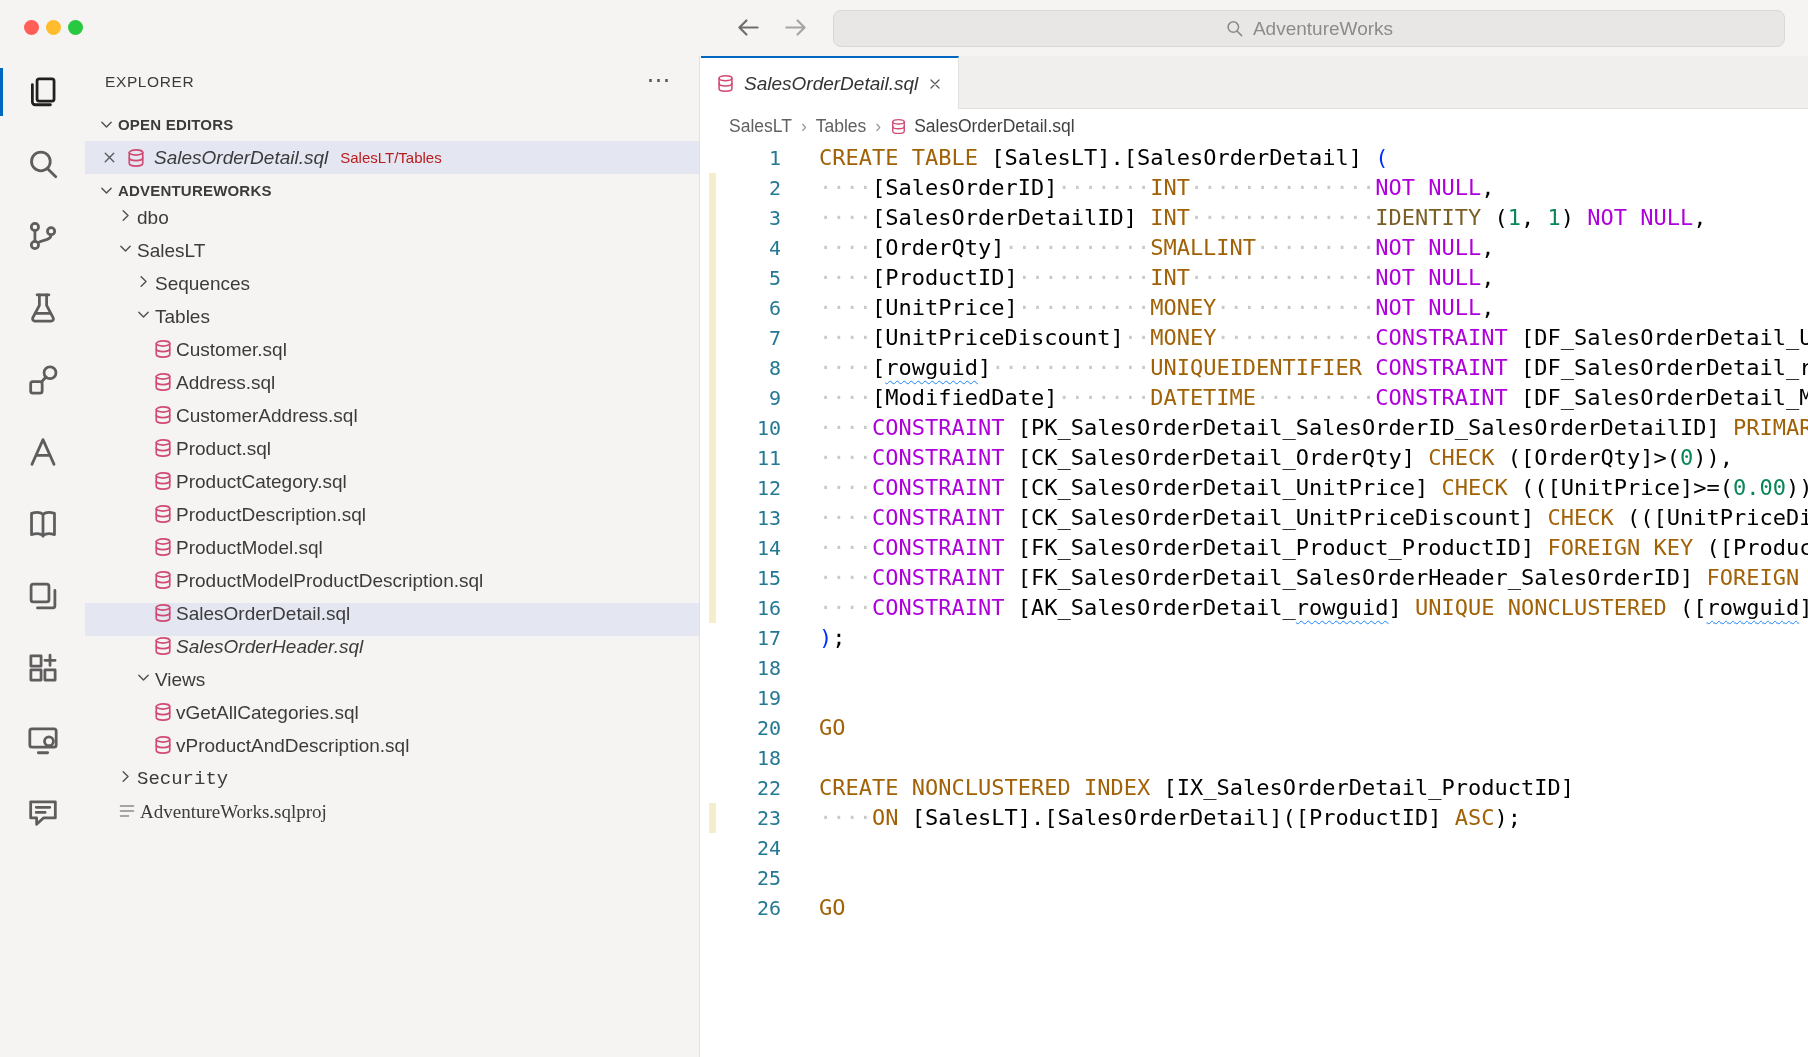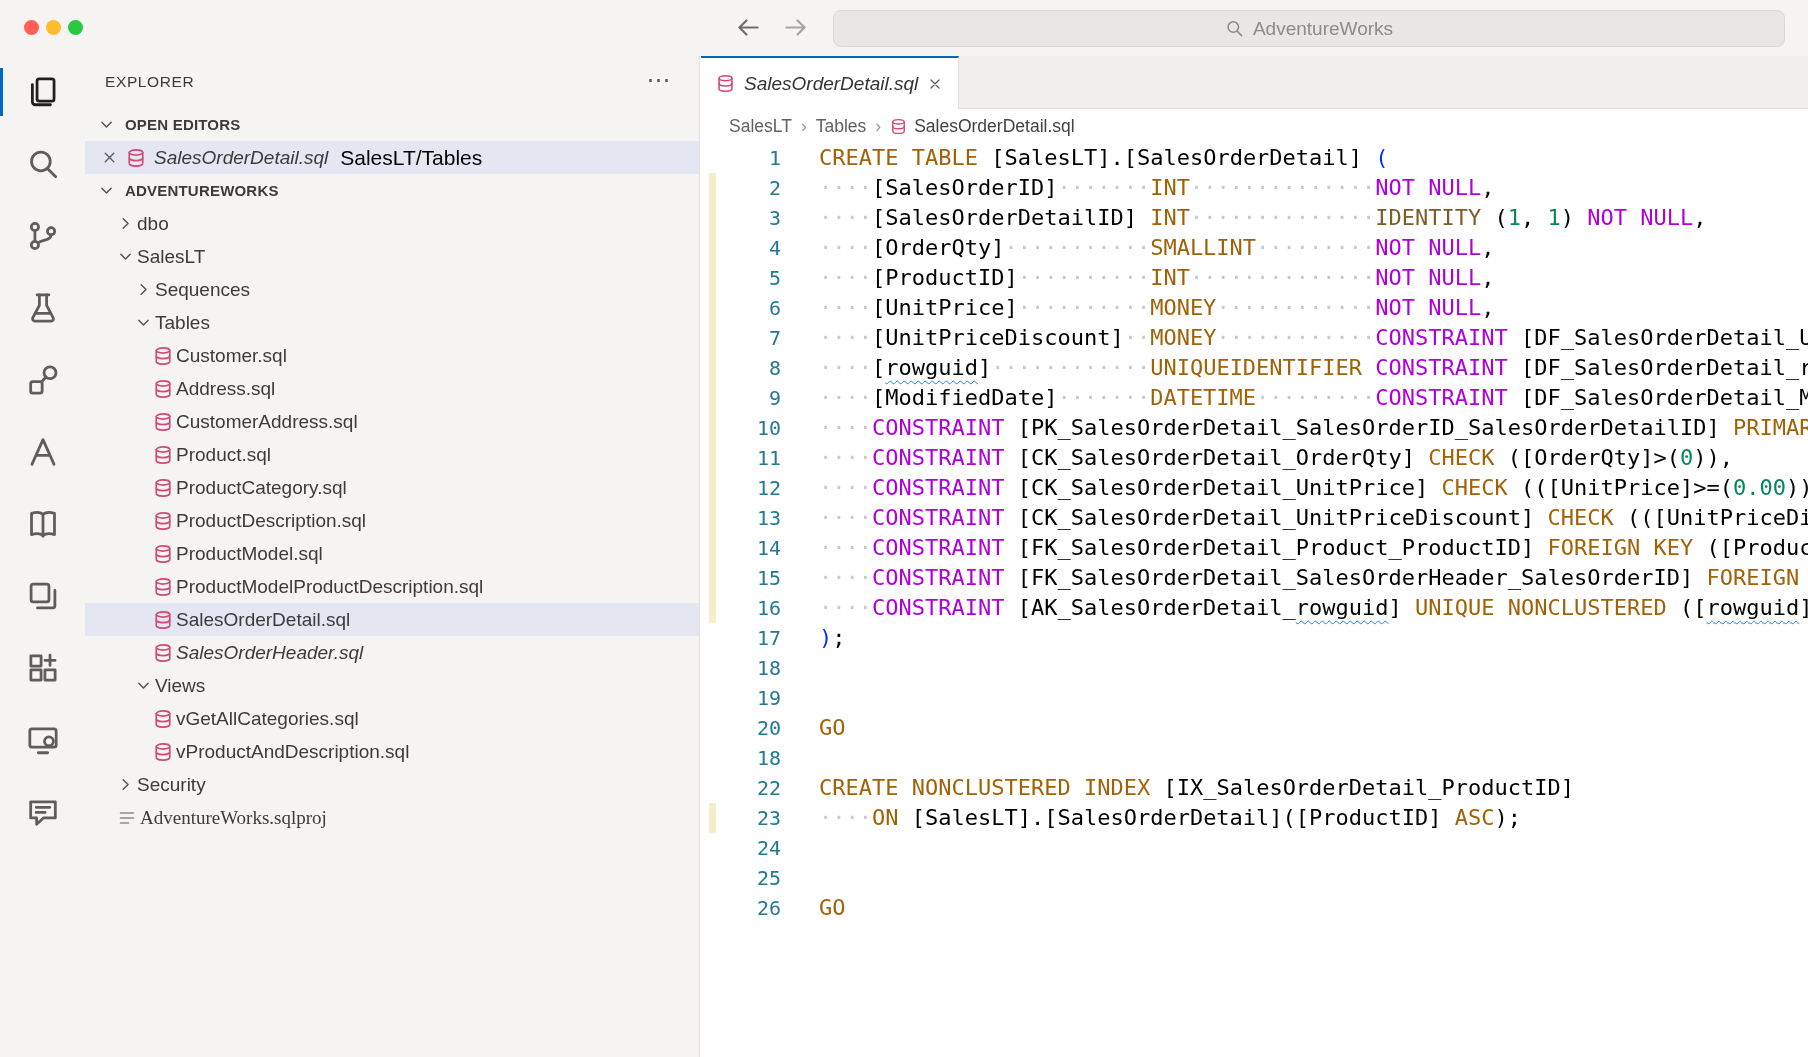--- a/index.html
+++ b/index.html
@@ -19,27 +19,27 @@
   #activitybar{position:absolute;left:0;top:56px;width:85px;height:1001px;background:#f6f4f3;}
   .ab-item{position:relative;width:85px;height:72px;display:flex;align-items:center;justify-content:center;color:#5d5d5d;}
   .ab-item.active{color:#1f1f1f;}
   .ab-item.active::before{content:"";position:absolute;left:0;top:12px;width:3px;height:48px;background:#0067c0;}
   
   #sidebar{position:absolute;left:85px;top:56px;width:615px;height:1001px;background:#f6f4f3;
     border-right:1px solid #e3e1e0;box-sizing:border-box;}
   #sb-title{height:52px;display:flex;align-items:center;padding-left:20px;font-size:15.5px;
     letter-spacing:.6px;color:#3b3b3b;position:relative;}
   #sb-menu{position:absolute;right:28px;top:10px;font-size:24px;color:#555;cursor:default;}
-  .sec-h{height:33px;display:flex;align-items:center;padding-left:13px;gap:10px;font-weight:700;
+  .sec-h{height:33px;display:flex;align-items:center;padding-left:13px;gap:3px;font-weight:700;
     font-size:15px;color:#3b3b3b;letter-spacing:.2px;}
   .oe-item{height:33px;display:flex;align-items:center;padding-left:16px;gap:8px;}
   .oe-item.selected,.tree-row.selected{background:#e4e6f1;}
   .oe-name{font-style:italic;font-size:19px;color:#3b3b3b;}
-  .oe-path{font-size:21px;color:#000000;margin-left:4px;}
-  .tree-row{height:33px;display:flex;align-items:center;}
+  .oe-path{font-size:15px;color:#b91c1c;margin-left:4px;}
+  .tree-row{height:33px;display:flex;}
   .tree-label{font-size:19px;color:#3b3b3b;margin-left:3px;white-space:nowrap;}
   .c-db{color:#d14a73;}
   .c-proj{color:#8a8a8a;}
   .c-chev{color:#4f4f4f;}
   .c-x{color:#5a5a5a;}
   
   #editor{position:absolute;left:701px;top:56px;width:1107px;height:1001px;background:#fff;}
   #tabbar{height:52px;background:#f1efee;border-bottom:1px solid #e3e1e0;display:flex;}
   .tab{height:53px;margin-bottom:-1px;box-sizing:border-box;display:flex;align-items:center;gap:9px;
     padding:0 15px;background:#fff;border-top:2.5px solid #0067c0;border-right:1px solid #e3e1e0;}
@@ -378,21 +378,21 @@
       <div class="tree-row" style="padding-left: 68px;">
         <span class="icn c-db" style="height: 20px; width: 20px;">
           <svg viewBox="0 0 16 16">
             <ellipse cx="8" cy="3.6" rx="5.4" ry="2.1"></ellipse>
             <path d="M2.6 3.6v4.4c0 1.15 2.4 2.1 5.4 2.1s5.4-.95 5.4-2.1V3.6"></path>
             <path d="M2.6 8v4.4c0 1.15 2.4 2.1 5.4 2.1s5.4-.95 5.4-2.1V8"></path>
           </svg>
         </span>
         <span class="tree-label">vProductAndDescription.sql</span>
       </div>
-      <div class="tree-row" style="padding-left: 32px;">
+      <div class="tree-row" style="padding-left: 32px; font-family: Liberation Mono, monospace;">
         <span class="icn c-chev" style="height: 17px; width: 17px;">
           <svg viewBox="0 0 16 16">
             <path d="M5.8 3.6L10.4 8l-4.6 4.4"></path>
           </svg>
         </span>
         <span class="tree-label">Security</span>
       </div>
       <div class="tree-row" style="padding-left: 32px; font-family: Liberation Serif, serif;">
         <span class="icn c-proj" style="height: 20px; width: 20px;">
           <svg viewBox="0 0 16 16">

